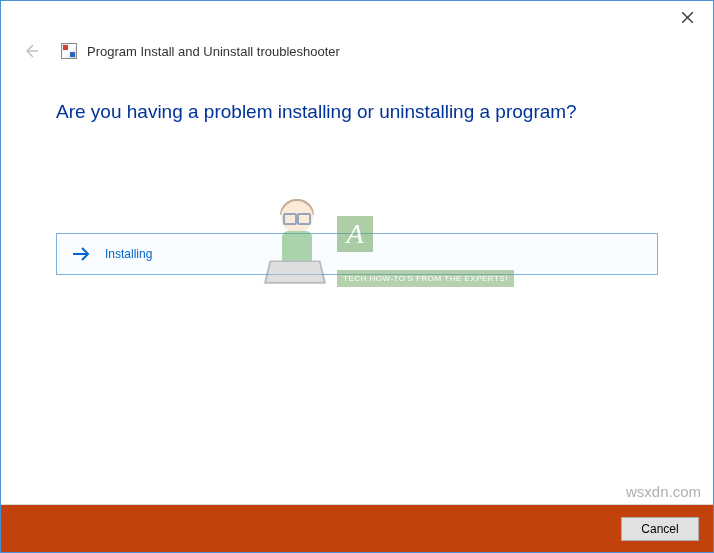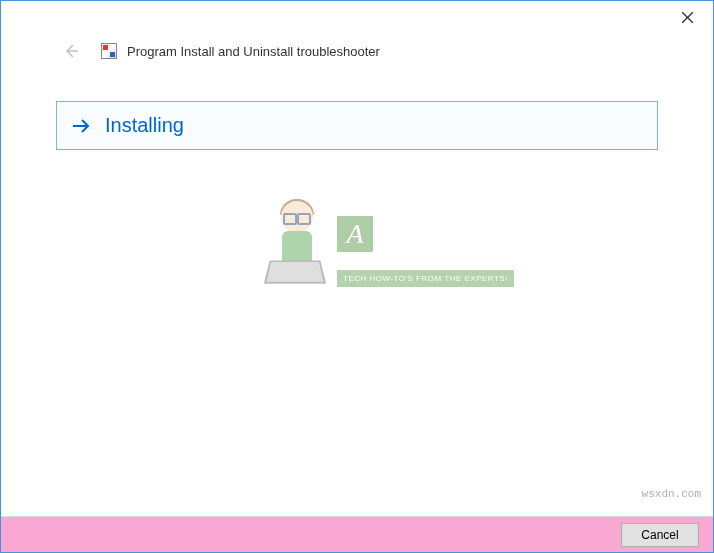--- a/index.html
+++ b/index.html
@@ -27,21 +27,20 @@
       justify-content: center;
       cursor: pointer;
       color: #333;
     }
     .close-btn svg { width: 11px; height: 11px; }
     .header {
       display: flex;
       align-items: center;
       padding: 8px 20px 10px 20px;
       gap: 10px;
-      margin-left: 40px;
     }
     .back-arrow {
       color: #bfbfbf;
       display: flex;
       align-items: center;
       justify-content: center;
       width: 20px;
       height: 20px;
     }
     .back-arrow svg { width: 16px; height: 16px; }
@@ -81,63 +80,63 @@
       font-weight: 400;
       margin-bottom: 110px;
     }
     .option {
       display: flex;
       align-items: center;
       gap: 14px;
       padding: 12px 14px;
       cursor: pointer;
       color: #0066cc;
-      font-size: 20px;
+      font-size: 12px;
       margin-bottom: 8px;
     }
     .option.selected {
       border: 1px solid #7eb3e0;
       background: #fafdff;
     }
     .option .arrow {
       color: #0066cc;
       display: flex;
       align-items: center;
     }
     .option .arrow svg { width: 20px; height: 16px; }
     .footer {
       position: absolute;
       bottom: 0;
       left: 0;
       right: 0;
-      height: 36px;
-      background: #f9a8d4;
+      height: 48px;
+      background: #c2410c;
       border-top: 1px solid #d8d8d8;
       display: flex;
       justify-content: flex-end;
       align-items: center;
       padding: 0 14px;
     }
     .cancel-btn {
       background: #e1e1e1;
       border: 1px solid #adadad;
       padding: 4px 18px;
       font-size: 12px;
       font-family: inherit;
       cursor: pointer;
       min-width: 78px;
       height: 24px;
     }
     .watermark-site {
       position: absolute;
       bottom: 52px;
       right: 12px;
-      font-size: 11px;
+      font-size: 15px;
       color: #b0b0b0;
-      font-family: Liberation Mono, monospace;
+      font-family: Liberation Sans, sans-serif;
     }
     .watermark-logo {
       position: absolute;
       left: 260px;
       top: 200px;
       opacity: 0.5;
       pointer-events: none;
       display: flex;
       align-items: center;
     }
@@ -213,20 +212,21 @@
     <svg viewBox="0 0 16 16">
       <path d="M10 2 L4 8 L10 14" fill="none" stroke="currentColor" stroke-width="1.5"></path>
       <line x1="4" y1="8" x2="15" y2="8" stroke="currentColor" stroke-width="1.5"></line>
     </svg>
   </div>
   <span class="app-icon"></span>
   <span class="header-title">Program Install and Uninstall troubleshooter</span>
 </div>
 
 <div class="content">
+  <h1 class="question">Are you having a problem installing or uninstalling a program?</h1>
 
   <div class="option selected">
     <span class="arrow">
       <svg viewBox="0 0 20 16">
           <path d="M2 8 H16 M11 2 L17 8 L11 14" fill="none" stroke="currentColor" stroke-width="2"></path>
         </svg>
     </span>
     <span>Installing</span>
   </div>
 

